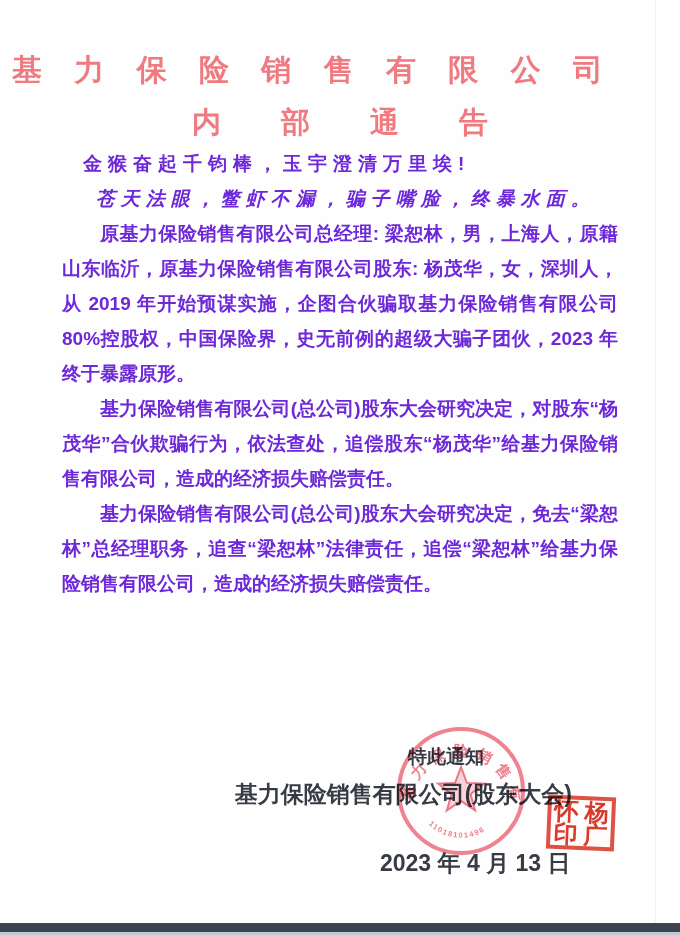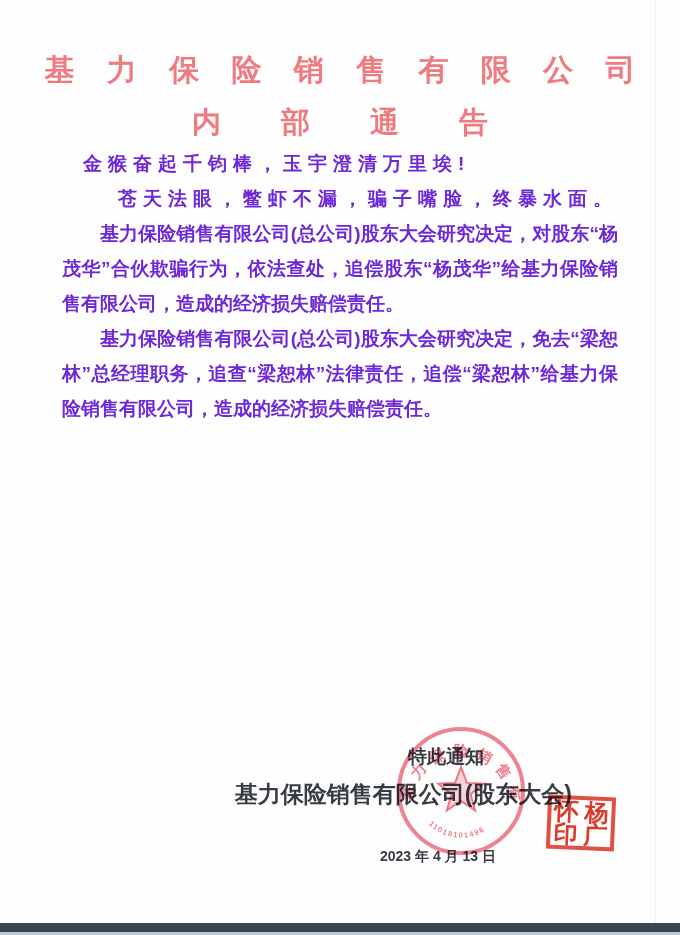--- a/index.html
+++ b/index.html
@@ -9,60 +9,60 @@
     font-family:"Liberation Sans", sans-serif;
   }
   .page{position:absolute;inset:0;background:#fefefe;}
   
   .edge-right{position:absolute;top:0;bottom:0;right:24px;width:1px;background:#f1f1ef;}
   
   .edge-bottom-dark{position:absolute;left:0;right:0;top:923px;height:9px;background:#3e4350;}
   .edge-bottom-light{position:absolute;left:0;right:0;top:932px;height:3px;background:#bccbd5;}
 
   .title{
-    position:absolute;top:50px;left:0;width:680px;text-align:center;
+    position:absolute;top:50px;left:0;width:596px;text-align:center;
     font-size:30px;font-weight:700;color:#ef7a80;
     letter-spacing:12px;text-indent:12px;white-space:nowrap;
   }
   .subtitle{
     position:absolute;top:103px;left:0;width:680px;text-align:center;
     font-size:29px;font-weight:700;color:#ef7a80;
     letter-spacing:26px;text-indent:26px;white-space:nowrap;
   }
 
   .body-block{
     position:absolute;top:146px;left:62px;width:556px;
     font-size:19px;line-height:35px;color:#6d28d9;font-weight:600;
     text-align:justify;
   }
   .slogan1{
     font-weight:700;letter-spacing:6px;text-indent:1.1em;
     text-align:left;white-space:nowrap;
   }
   .slogan2{
     font-weight:700;letter-spacing:6px;text-indent:0.6em;
-    text-align:right;white-space:nowrap;
+    text-align:center;white-space:nowrap;font-style:italic;
   }
   .para{margin:0;text-indent:2em;}
 
   .closing-notice{
     position:absolute;top:744px;left:408px;
     font-size:19px;font-weight:700;color:#373b44;white-space:nowrap;
   }
   .signer1{
     position:absolute;top:779px;right:108px;
     font-size:23px;font-weight:600;color:#373b44;white-space:nowrap;
   }
   .signer2{
     position:absolute;top:813px;right:105px;
     font-size:19px;font-weight:600;color:#373b44;white-space:nowrap;
   }
   .date-line{
     position:absolute;top:848px;left:380px;
-    font-size:14px;font-weight:600;color:#373b44;white-space:nowrap;
+    font-size:23px;font-weight:600;color:#373b44;white-space:nowrap;
   }
 
   
   .round-seal{
     position:absolute;left:394px;top:724px;width:134px;height:134px;
     mix-blend-mode:multiply;opacity:0.9;
   }
   
   .square-seal{
     position:absolute;left:547px;top:796px;width:60px;height:46px;
@@ -80,20 +80,21 @@
 <body>
 
 <div class="page">
 
   <div class="title">基 力 保 险 销 售 有 限 公 司</div>
   <div class="subtitle">内 部 通 告</div>
 
   <div class="body-block">
     <div class="slogan1">金猴奋起千钧棒，玉宇澄清万里埃!</div>
     <div class="slogan2">苍天法眼，鳖虾不漏，骗子嘴脸，终暴水面。</div>
+    <p class="para">原基力保险销售有限公司总经理: 梁恕林，男，上海人，原籍山东临沂，原基力保险销售有限公司股东: 杨茂华，女，深圳人，从 2019 年开始预谋实施，企图合伙骗取基力保险销售有限公司 80%控股权，中国保险界，史无前例的超级大骗子团伙，2023 年终于暴露原形。</p>
     <p class="para">基力保险销售有限公司(总公司)股东大会研究决定，对股东“杨茂华”合伙欺骗行为，依法查处，追偿股东“杨茂华”给基力保险销售有限公司，造成的经济损失赔偿责任。</p>
     <p class="para">基力保险销售有限公司(总公司)股东大会研究决定，免去“梁恕林”总经理职务，追查“梁恕林”法律责任，追偿“梁恕林”给基力保险销售有限公司，造成的经济损失赔偿责任。</p>
   </div>
 
   <div class="closing-notice">特此通知</div>
   <div class="signer1">基力保险销售有限公司(股东大会)</div>
   <div class="date-line">2023 年 4 月 13 日</div>
 
   <svg class="round-seal" viewBox="0 0 134 134" xmlns="http://www.w3.org/2000/svg">
     <circle cx="67" cy="67" r="62" fill="none" stroke="#e9586a" stroke-width="4" opacity="0.82"></circle>

